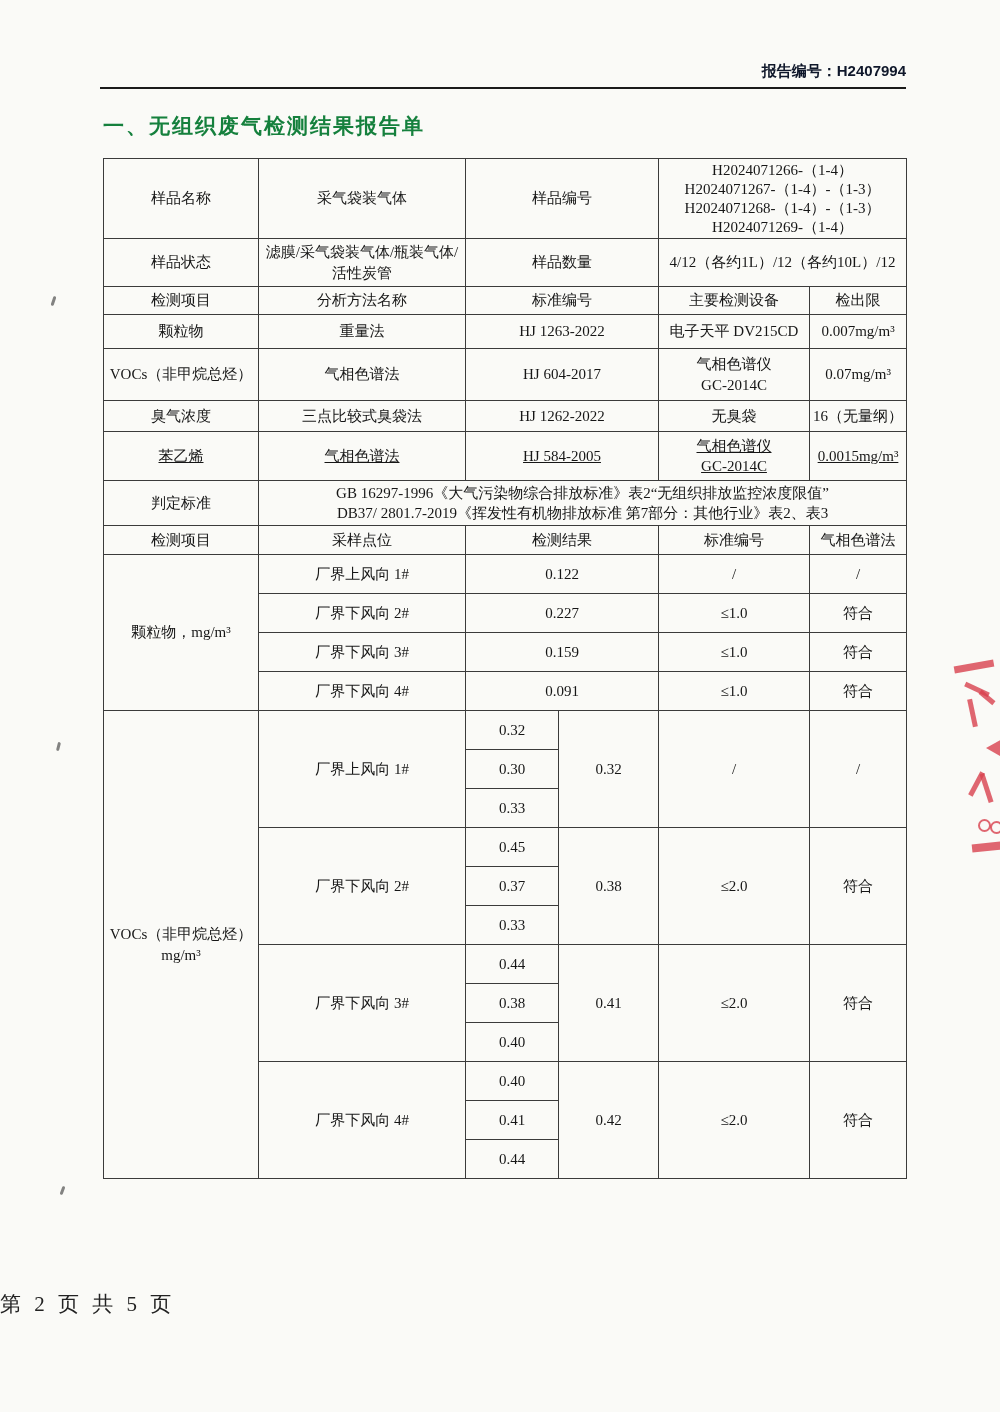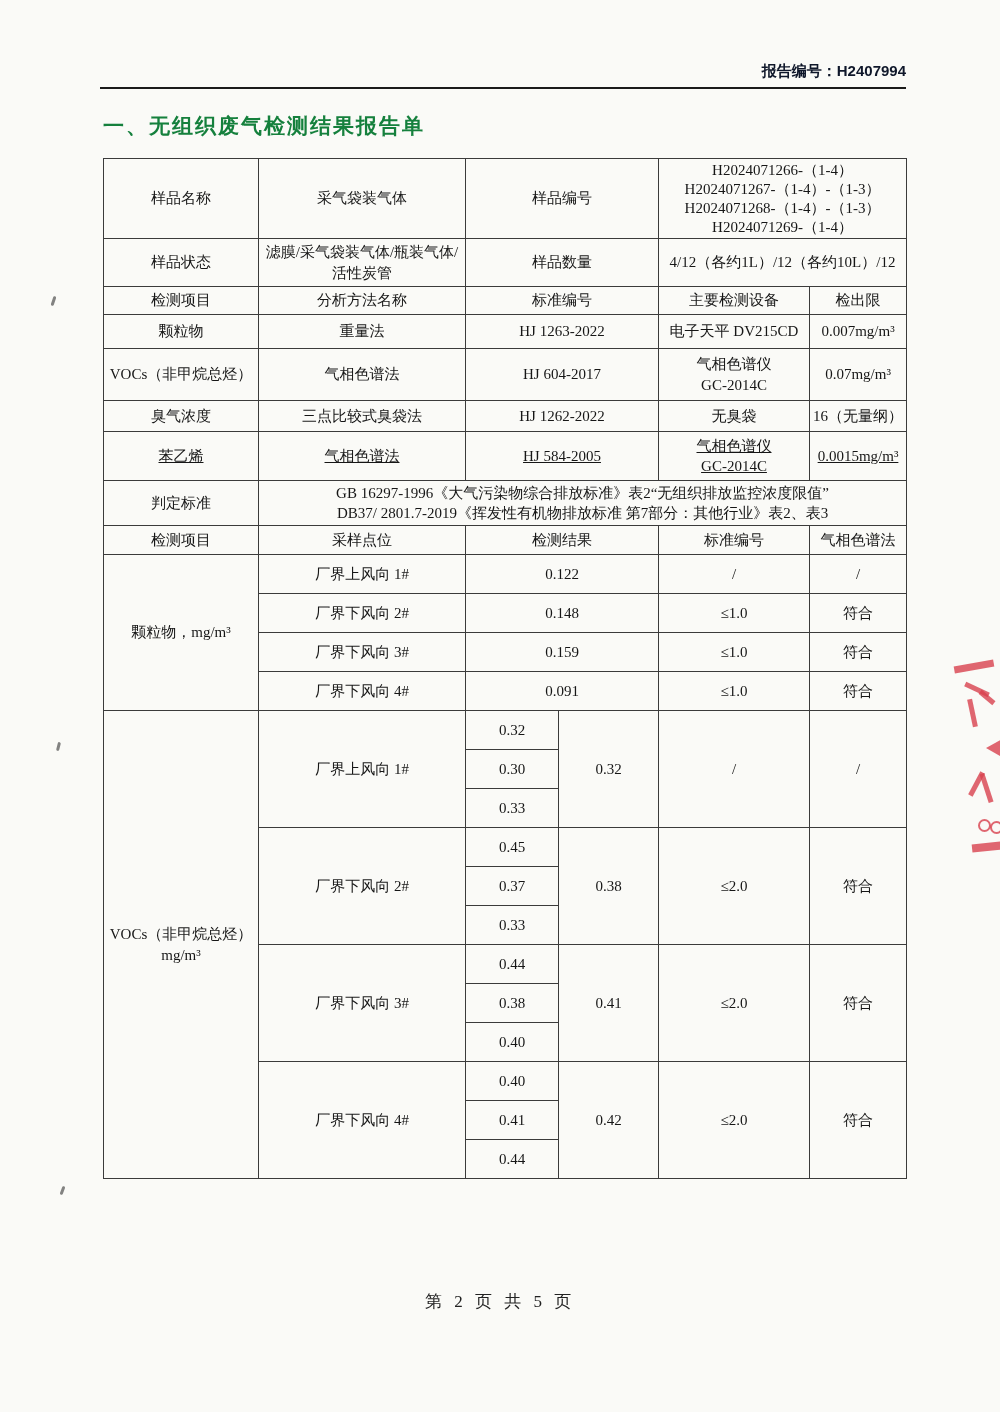--- a/index.html
+++ b/index.html
@@ -39,22 +39,22 @@
   table.report td{
     border:1.5px solid #3b3b3b;
     text-align:center;vertical-align:middle;
     padding:1px 2px;line-height:1.35;
     overflow:hidden;
   }
   td.left{text-align:left;padding-left:6px;padding-right:4px;}
   .line{display:block;}
   .ids .line{line-height:19px;}
   .footer{
-    position:absolute;top:1290px;left:0;width:1000px;text-align:center;
-    font-size:17px;letter-spacing:4px;color:#222;
+    position:absolute;top:1290px;left:0;width:1000px;text-align:left;
+    font-size:21px;letter-spacing:4px;color:#222;
   }
   
   .stamp{position:absolute;right:0;top:655px;width:52px;height:210px;overflow:hidden;}
   .stamp *{position:absolute;background:#d8414d;opacity:.8;}
   .s1{left:6px;top:8px;width:40px;height:7px;transform:rotate(-10deg);}
   .s2{left:16px;top:32px;width:26px;height:5px;transform:rotate(25deg);}
   .s3{left:22px;top:44px;width:5px;height:28px;transform:rotate(-12deg);}
   .s4{left:30px;top:40px;width:18px;height:5px;transform:rotate(40deg);}
   .s5{left:38px;top:84px;width:0;height:0;background:transparent;
       border-right:16px solid #d8414d;border-top:9px solid transparent;border-bottom:9px solid transparent;}
@@ -175,21 +175,21 @@
 
     <tr style="height:39px;">
       <td rowspan="4">颗粒物，mg/m³</td>
       <td>厂界上风向 1#</td>
       <td colspan="2">0.122</td>
       <td>/</td>
       <td>/</td>
     </tr>
     <tr style="height:39px;">
       <td>厂界下风向 2#</td>
-      <td colspan="2">0.148</td>
+      <td colspan="2">0.227</td>
       <td>≤1.0</td>
       <td>符合</td>
     </tr>
     <tr style="height:39px;">
       <td>厂界下风向 3#</td>
       <td colspan="2">0.159</td>
       <td>≤1.0</td>
       <td>符合</td>
     </tr>
     <tr style="height:39px;">

